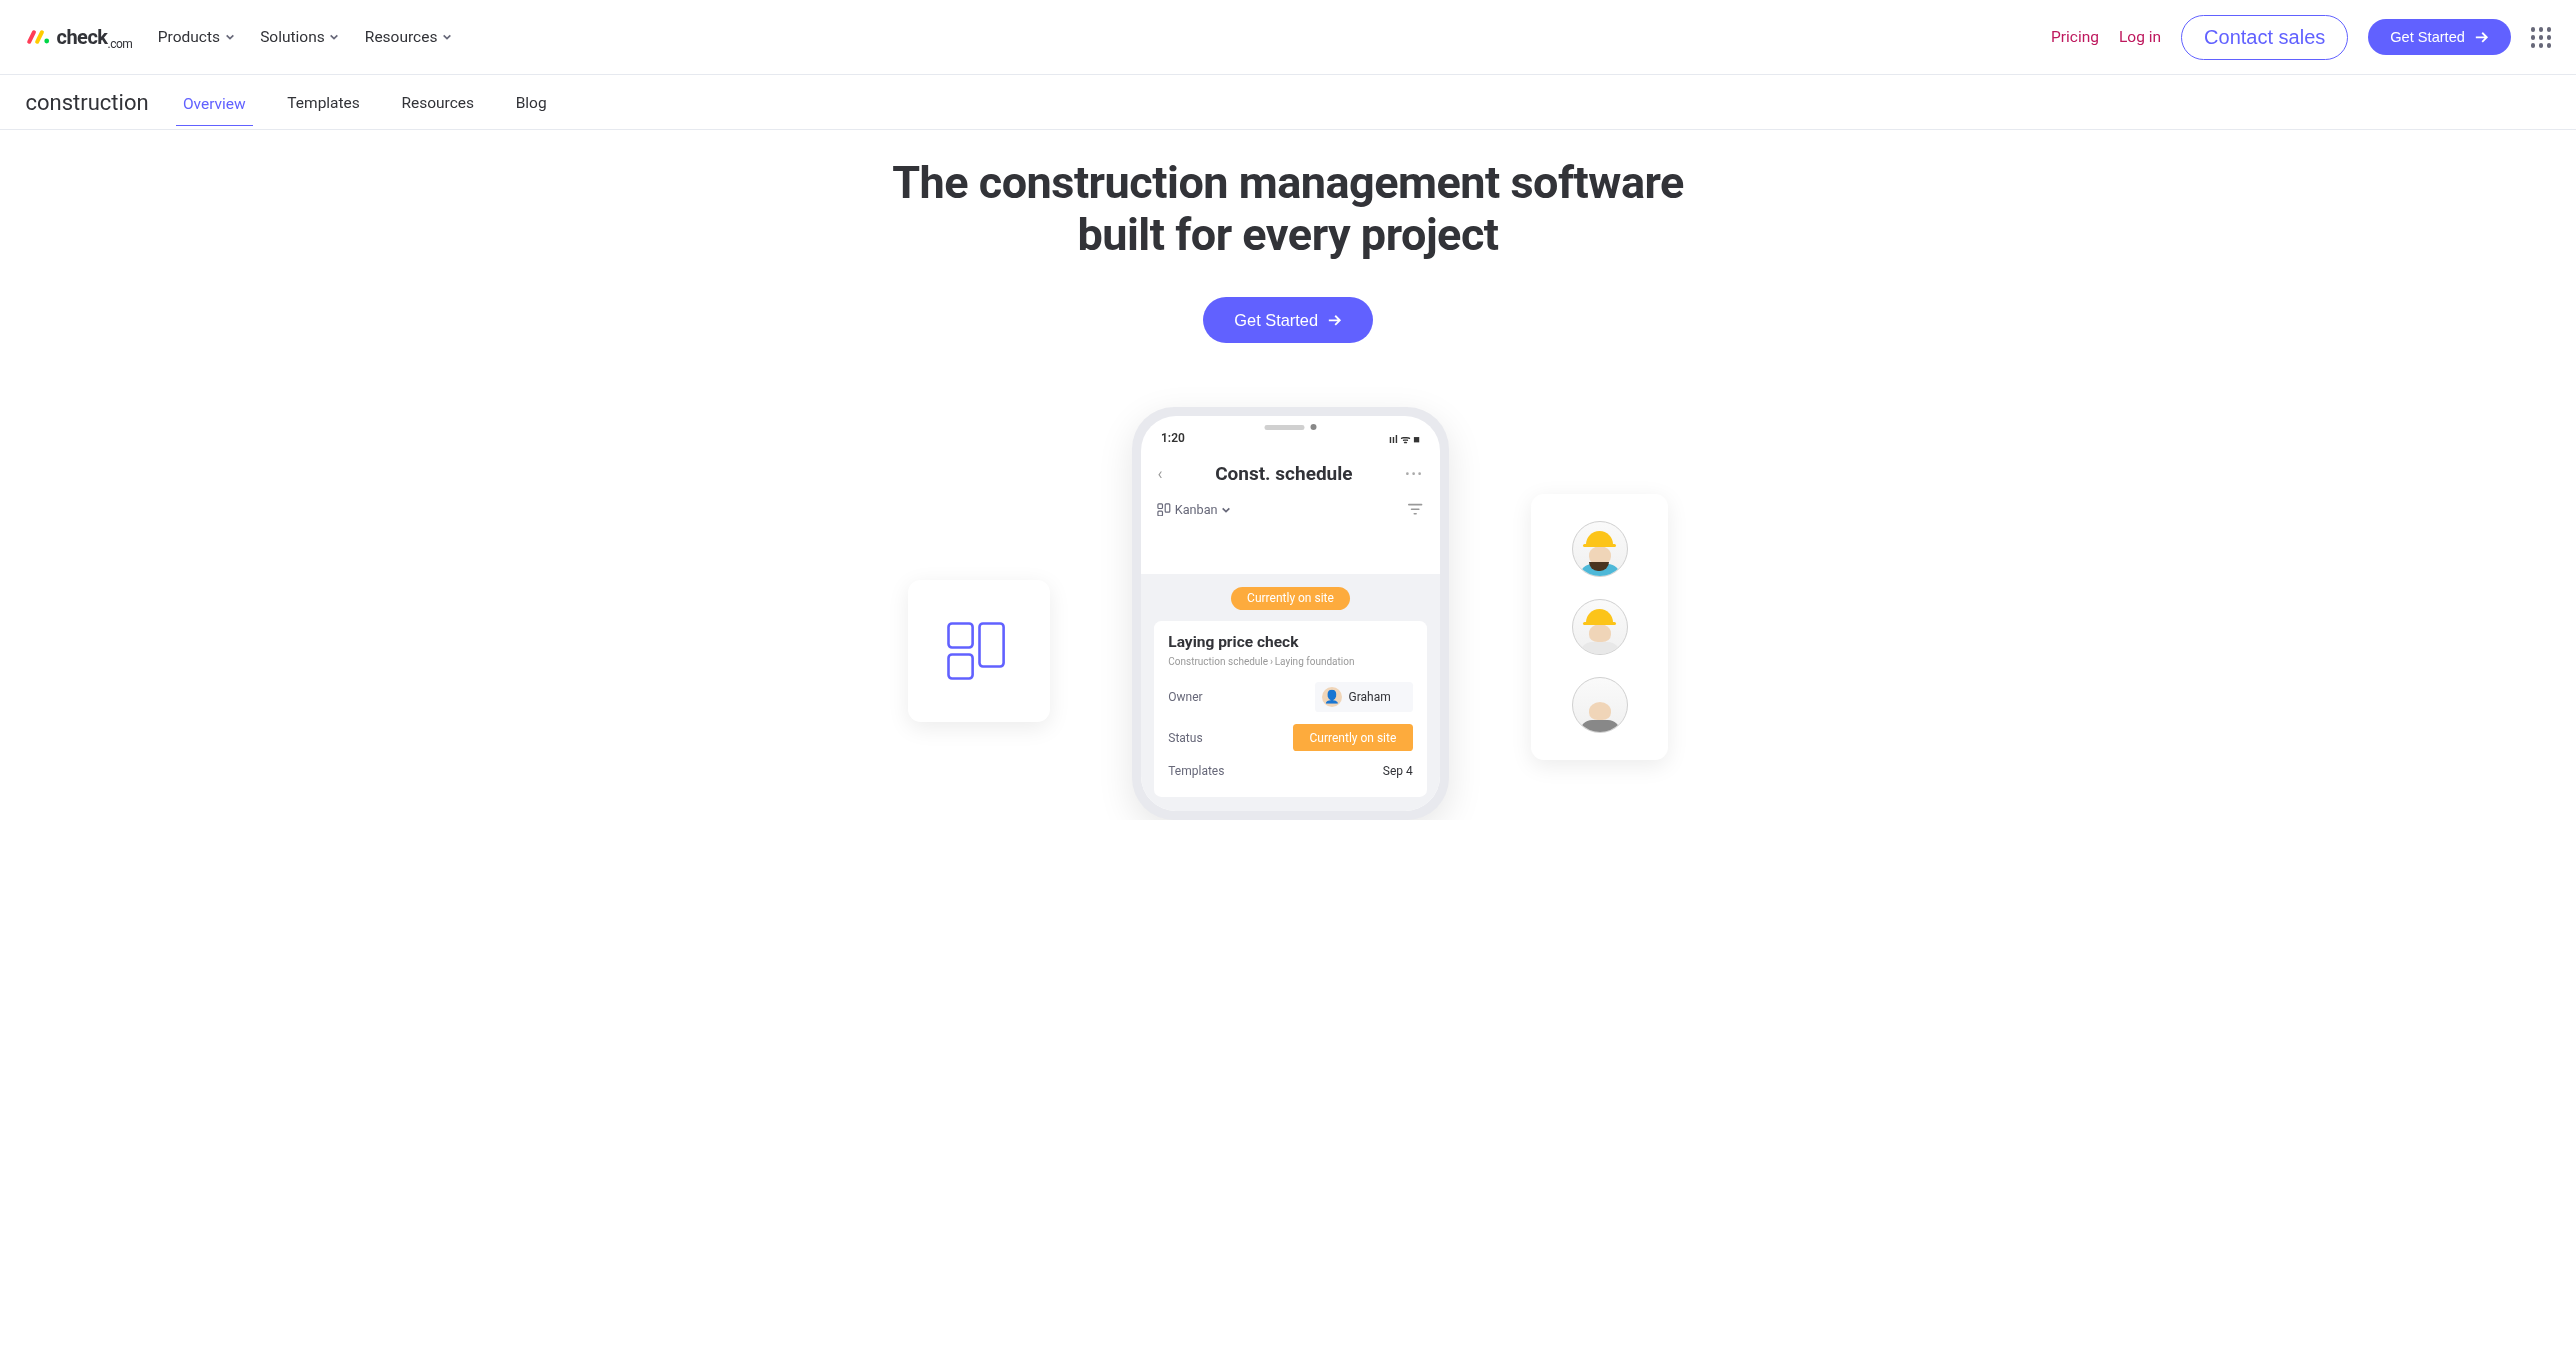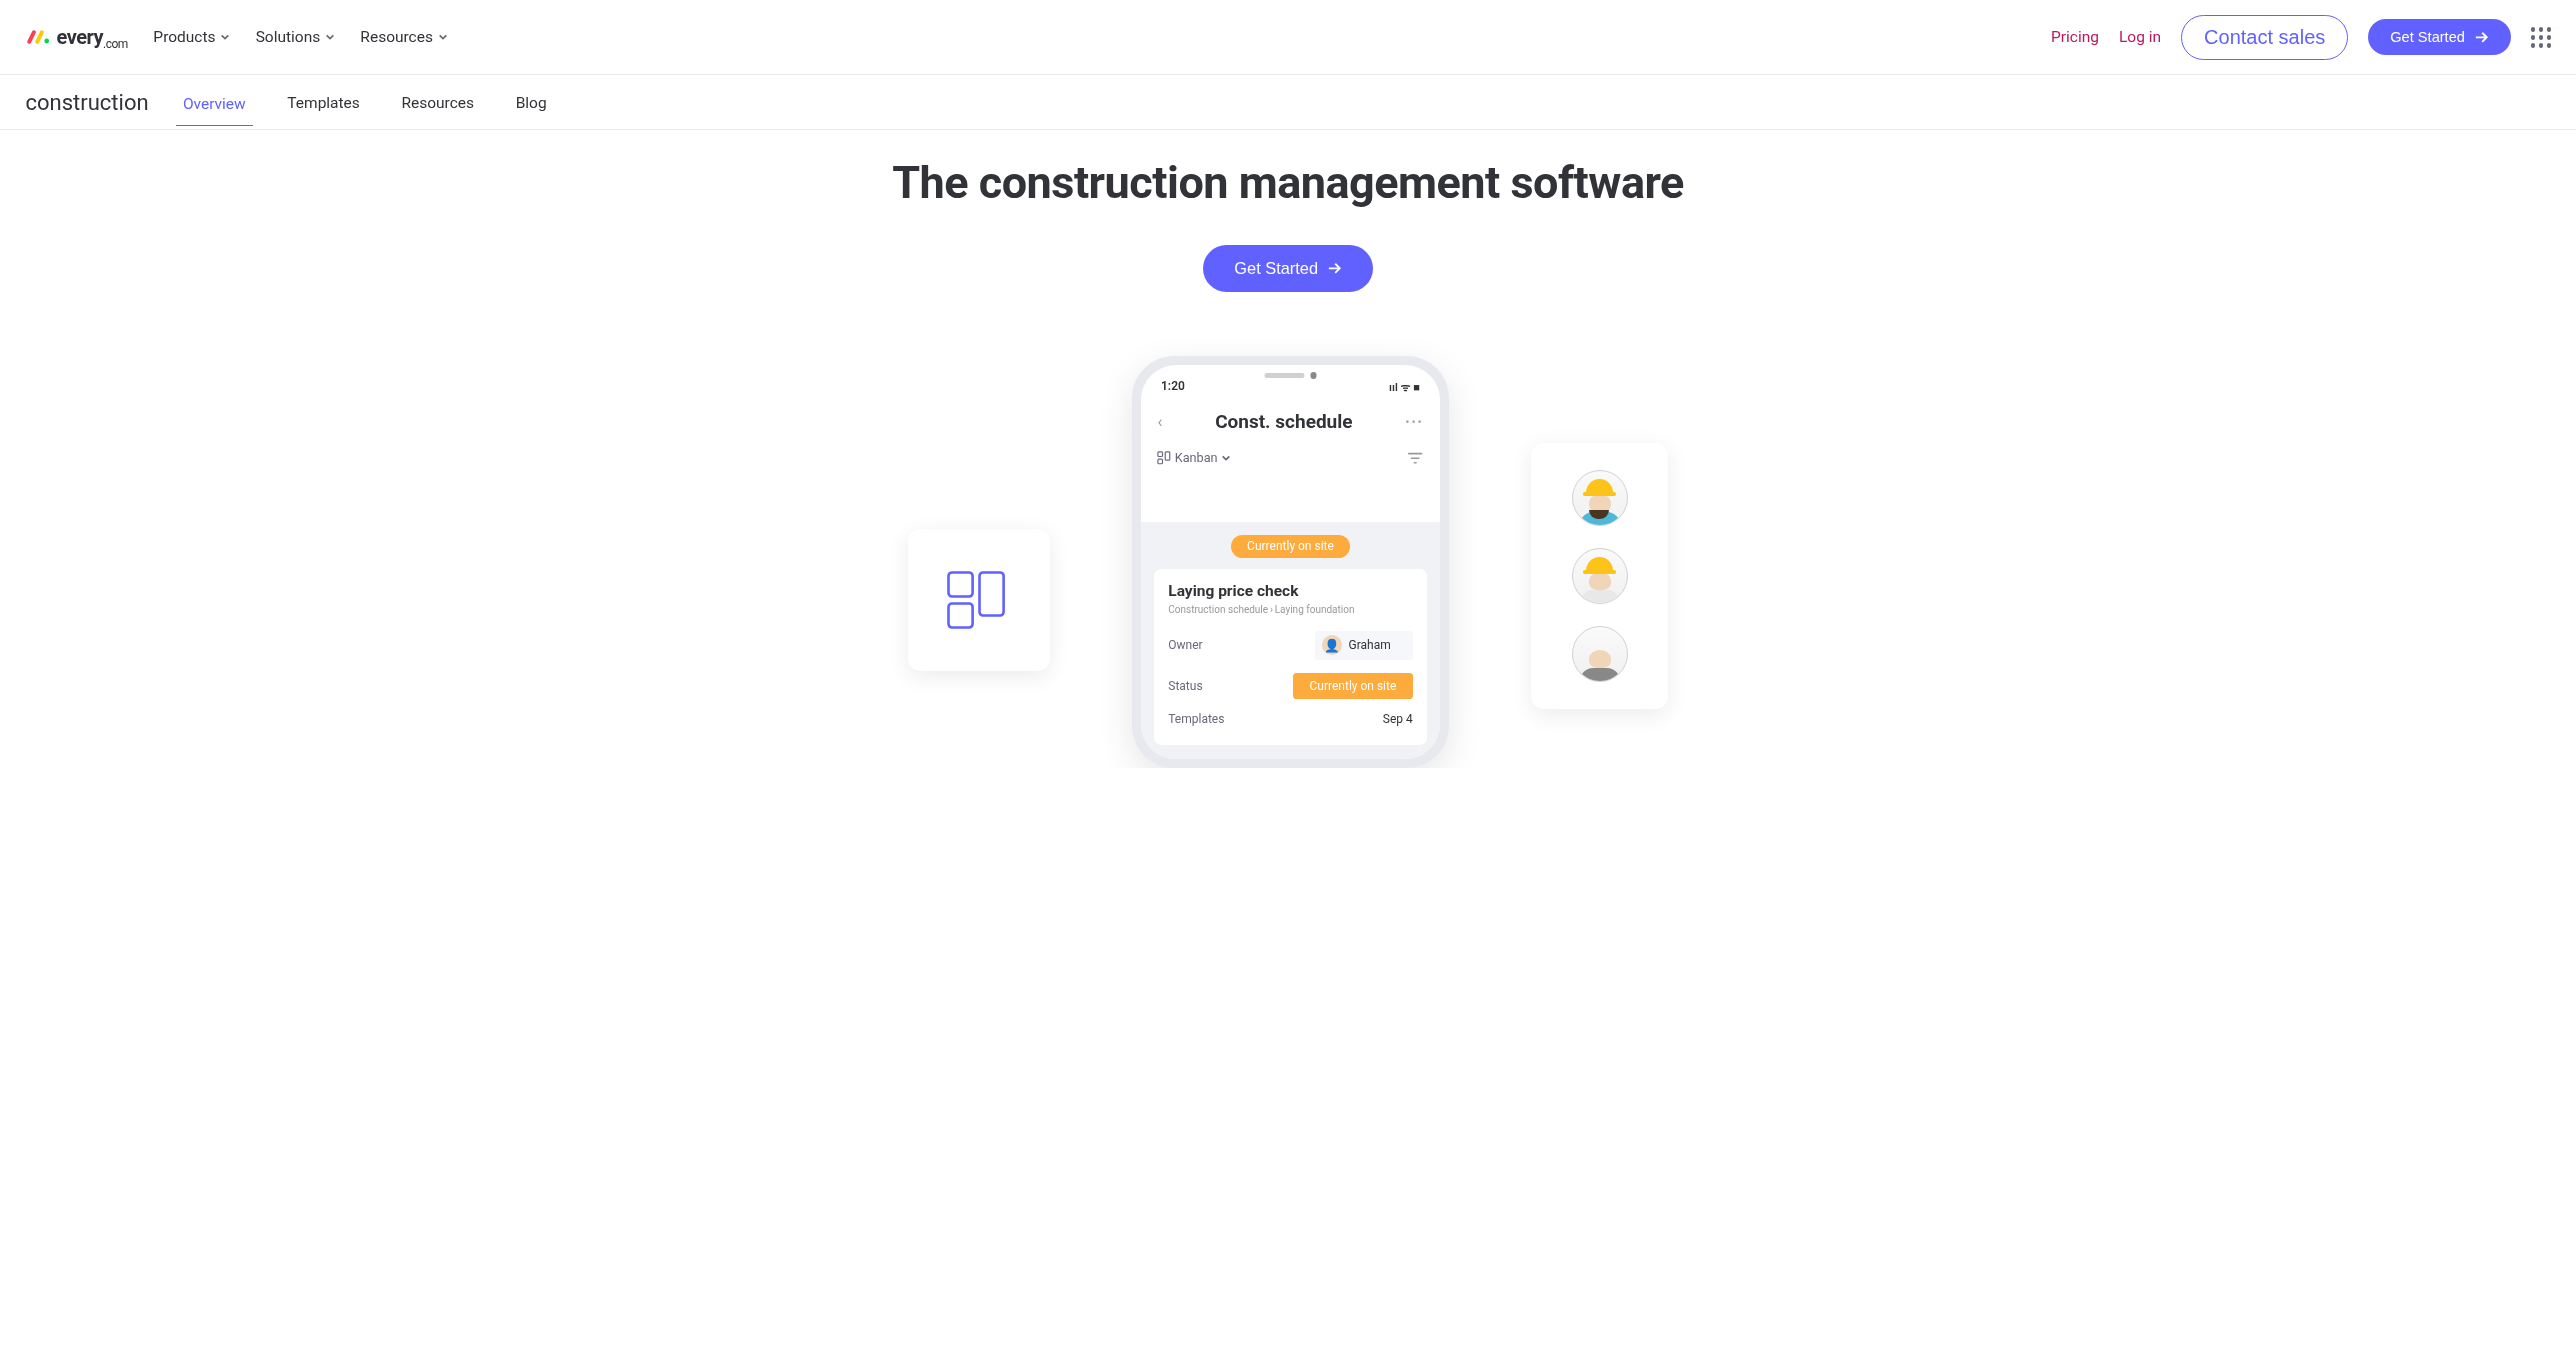--- a/index.html
+++ b/index.html
@@ -80,21 +80,21 @@
 <body>
 
 <nav class="top-nav">
   <div class="nav-left">
     <div class="logo">
       <svg class="logo-icon" viewBox="0 0 32 24">
         <path d="M4 18 L10 6" stroke="#ff3d57" stroke-width="5" stroke-linecap="round"></path>
         <path d="M14 18 L20 6" stroke="#ffcb00" stroke-width="5" stroke-linecap="round"></path>
         <circle cx="26" cy="17" r="3" fill="#00d647"></circle>
       </svg>
-      <span class="logo-text"><span>every</span><span class="logo-com">.com</span></span>
+      <span class="logo-text"><span>check</span><span class="logo-com">.com</span></span>
     </div>
     <div class="nav-item">
       <span>Products</span>
       <svg class="chevron-down" viewBox="0 0 12 12">
           <path d="M2 4l4 4 4-4"></path>
         </svg>
     </div>
     <div class="nav-item">
       <span>Solutions</span>
       <svg class="chevron-down" viewBox="0 0 12 12">
@@ -136,20 +136,21 @@
   <div class="sub-nav-title">construction</div>
   <div class="sub-nav-item active">Overview</div>
   <div class="sub-nav-item">Templates</div>
   <div class="sub-nav-item">Resources</div>
   <div class="sub-nav-item">Blog</div>
 </div>
 
 <section class="hero">
   <h1>
     <span>The construction management software</span><br>
+    <span>built for every project</span>
   </h1>
   <button class="btn-primary hero-btn">
     <span>Get Started</span>
     <svg class="arrow-right" viewBox="0 0 16 16" fill="none" stroke="#fff" stroke-width="2">
         <path d="M2 8h12M9 3l5 5-5 5"></path>
       </svg>
   </button>
 </section>
 
 <div class="illustration">

